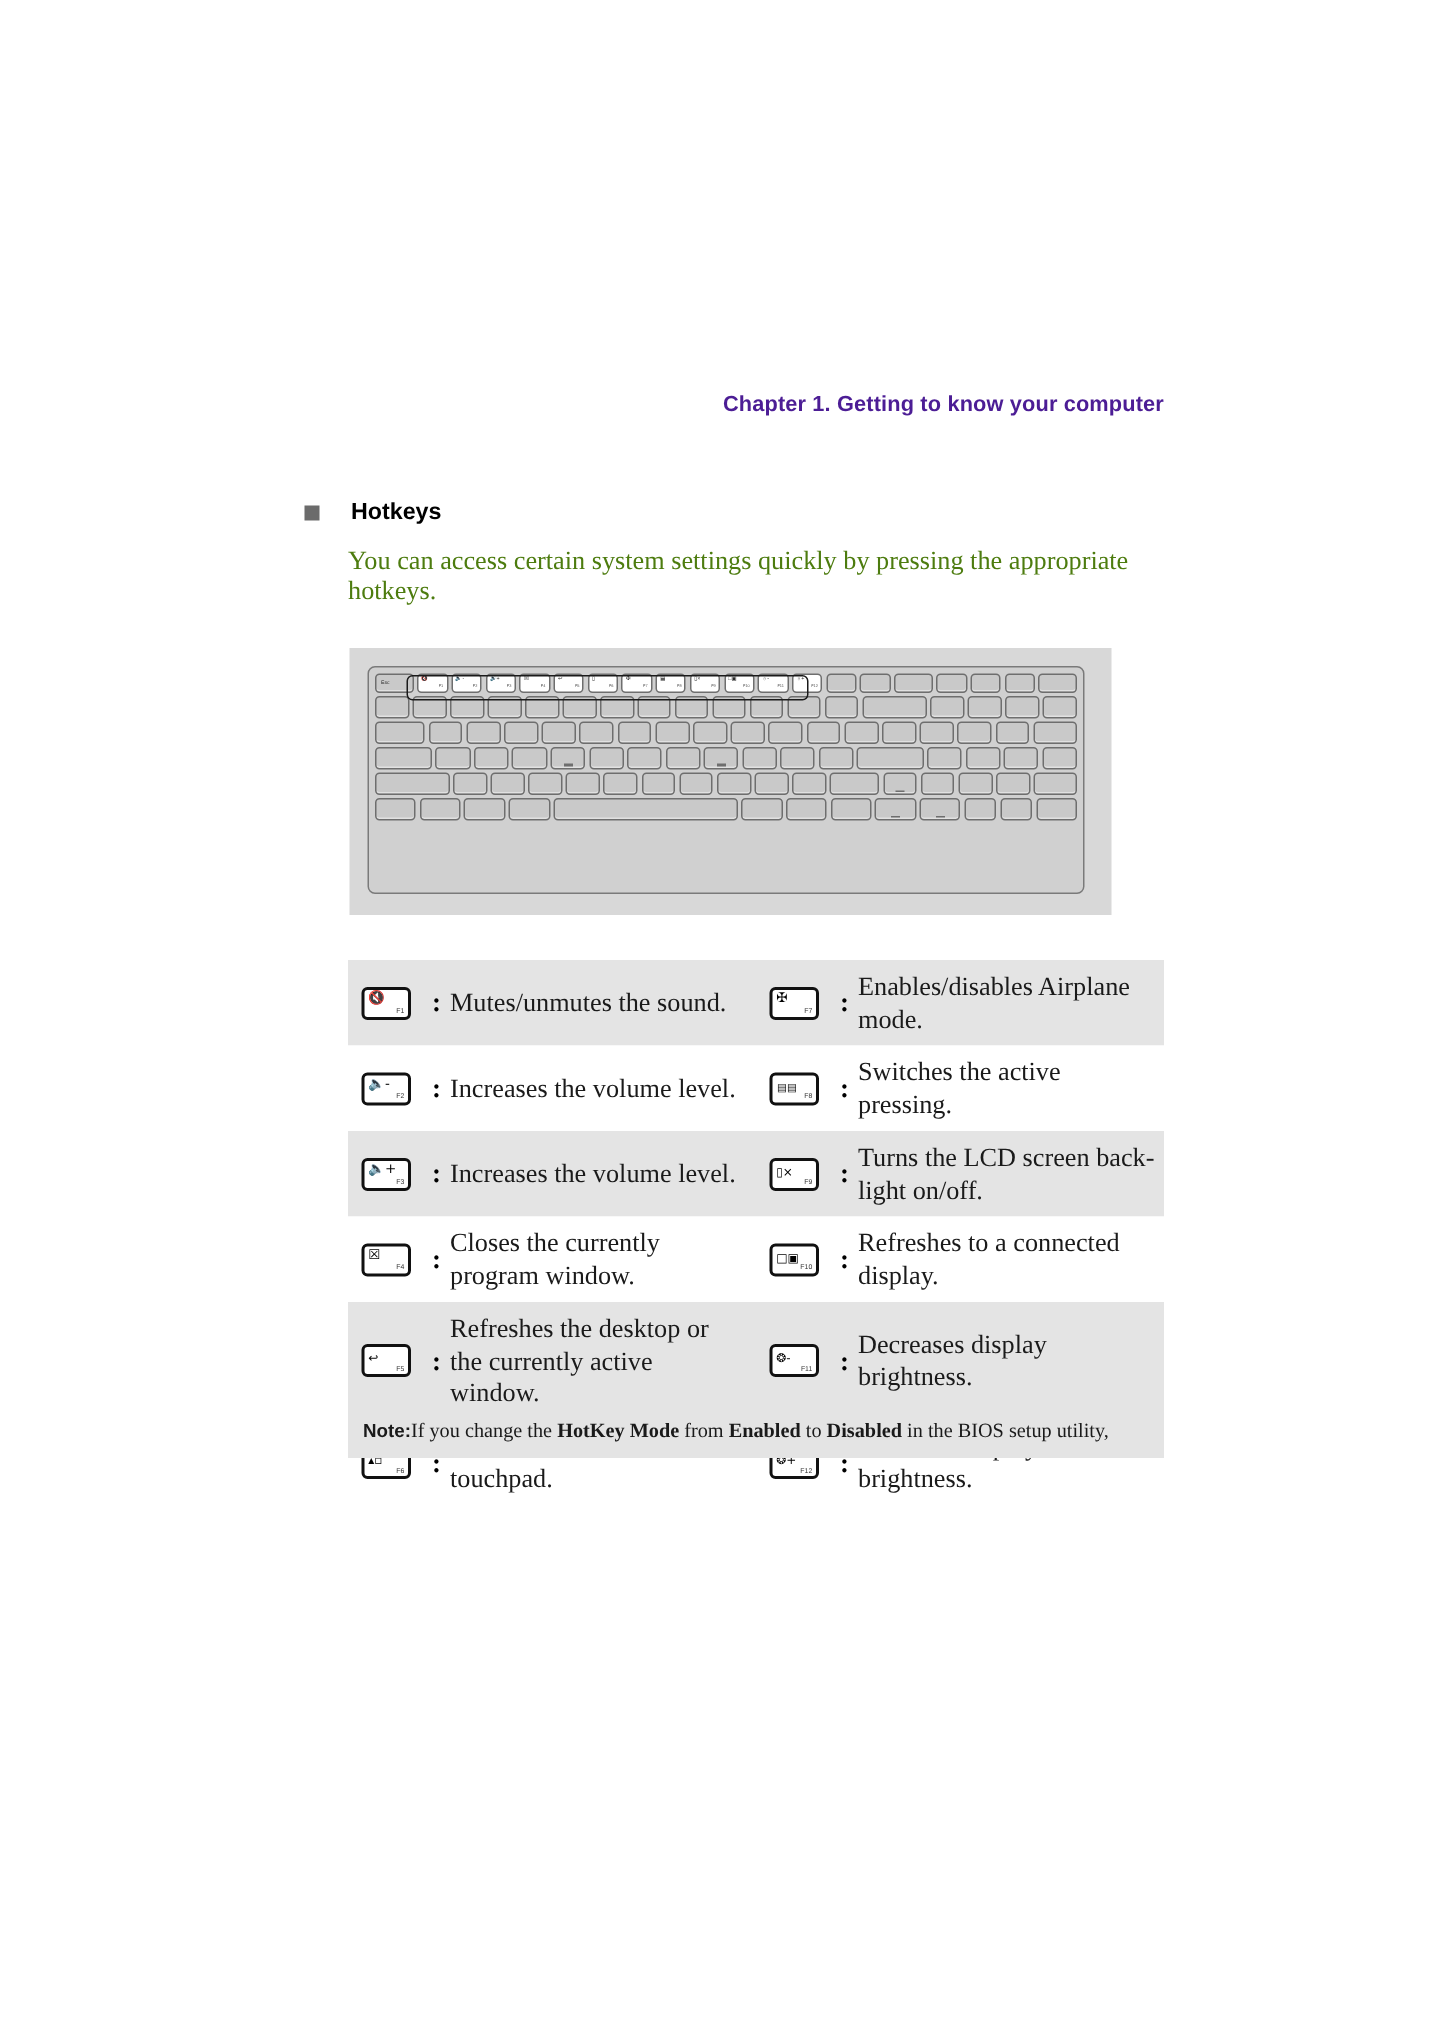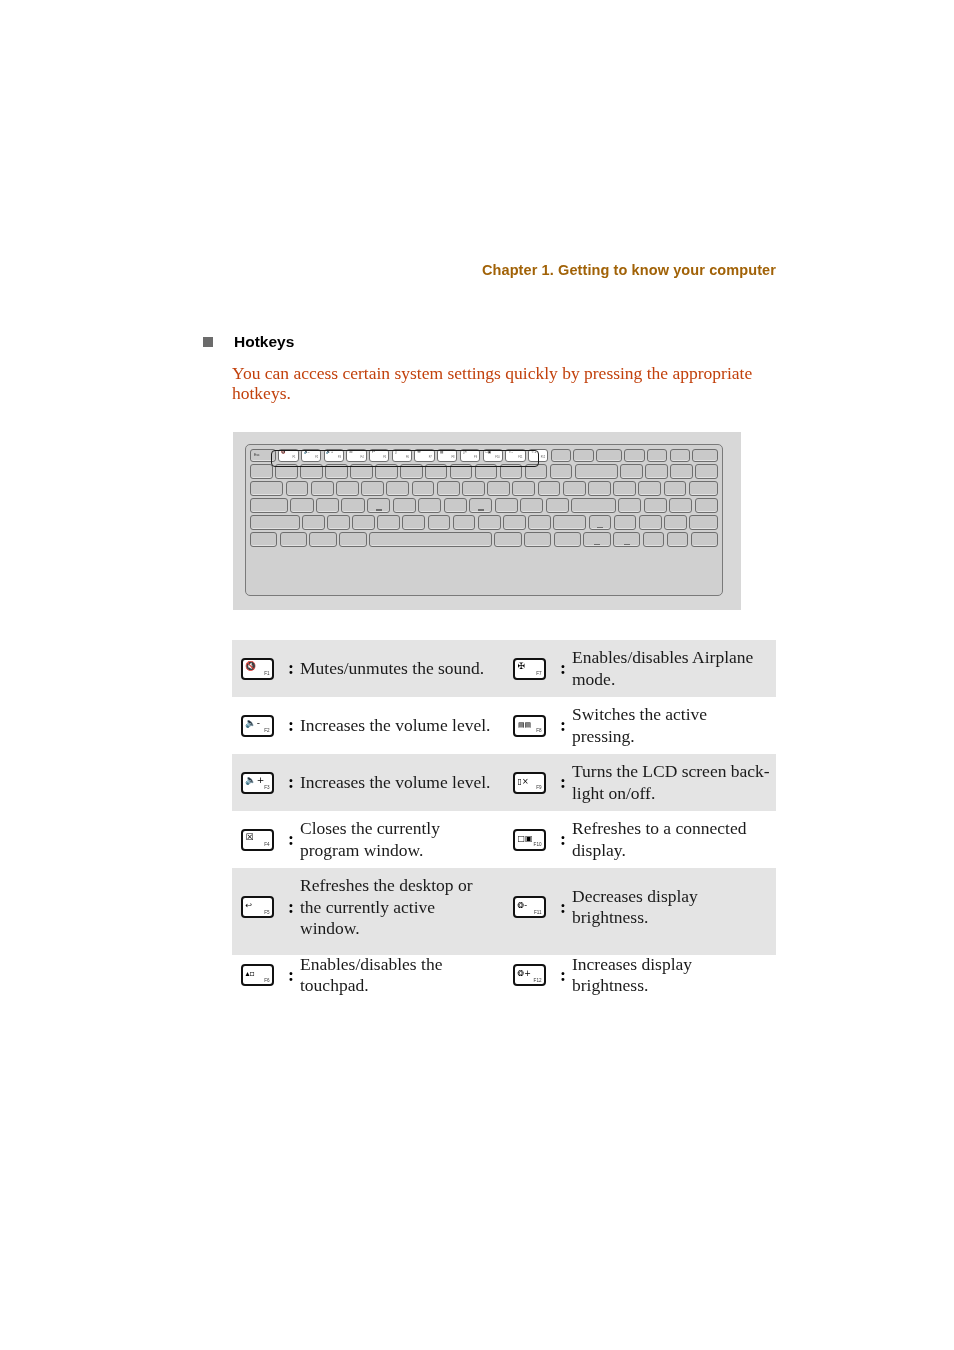--- a/index.html
+++ b/index.html
@@ -20,21 +20,21 @@
   .chapter-header {
     position: absolute;
     left: 0;
     top: 262px;
     width: 776px;
     text-align: right;
     font-family: "Liberation Sans", sans-serif;
     font-weight: bold;
     font-size: 14.5px;
     letter-spacing: 0.1px;
-    color: #a16207;
+    color: #4c1d95;
   }
 
   
   .section-heading {
     position: absolute;
     left: 203px;
     top: 333px;
     display: flex;
     align-items: center;
     gap: 0;
@@ -56,21 +56,21 @@
 
   
   .intro-paragraph {
     position: absolute;
     left: 232px;
     top: 364px;
     width: 538px;
     font-family: "Liberation Serif", serif;
     font-size: 17.5px;
     line-height: 19.5px;
-    color: #c2410c;
+    color: #4d7c0f;
   }
 
   
   .keyboard-figure {
     position: absolute;
     left: 233px;
     top: 432px;
     width: 508px;
     height: 178px;
     background: #d8d8d8;
@@ -609,13 +609,16 @@
           </div>
           <span class="hk-colon">:</span>
           <span class="hk-desc">Increases display brightness.</span>
         </div>
       </td>
     </tr>
   </tbody>
 </table>
 
 <div class="note-box">
+  <div class="note-line">
+    <span class="note-label">Note:</span><span>If you change the </span><span class="note-bold">HotKey Mode</span><span> from </span><span class="note-bold">Enabled</span><span> to </span><span class="note-bold">Disabled</span><span> in the BIOS setup utility,</span>
+  </div>
 </div>
 
 </body></html>

